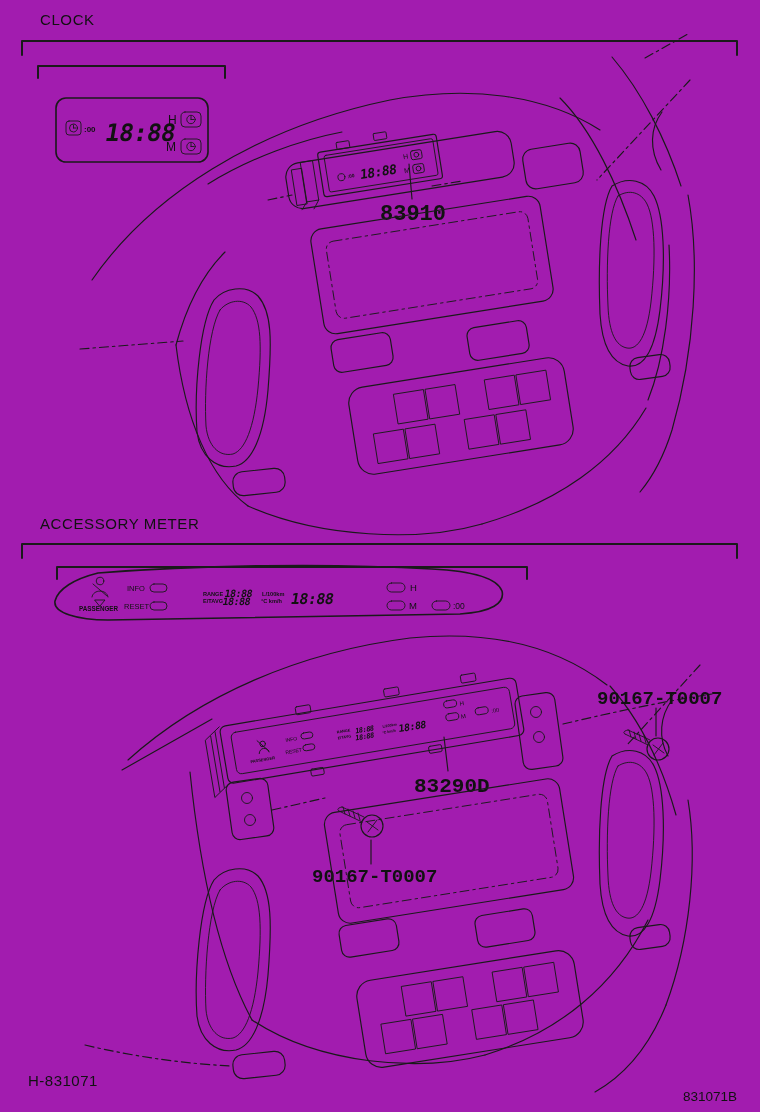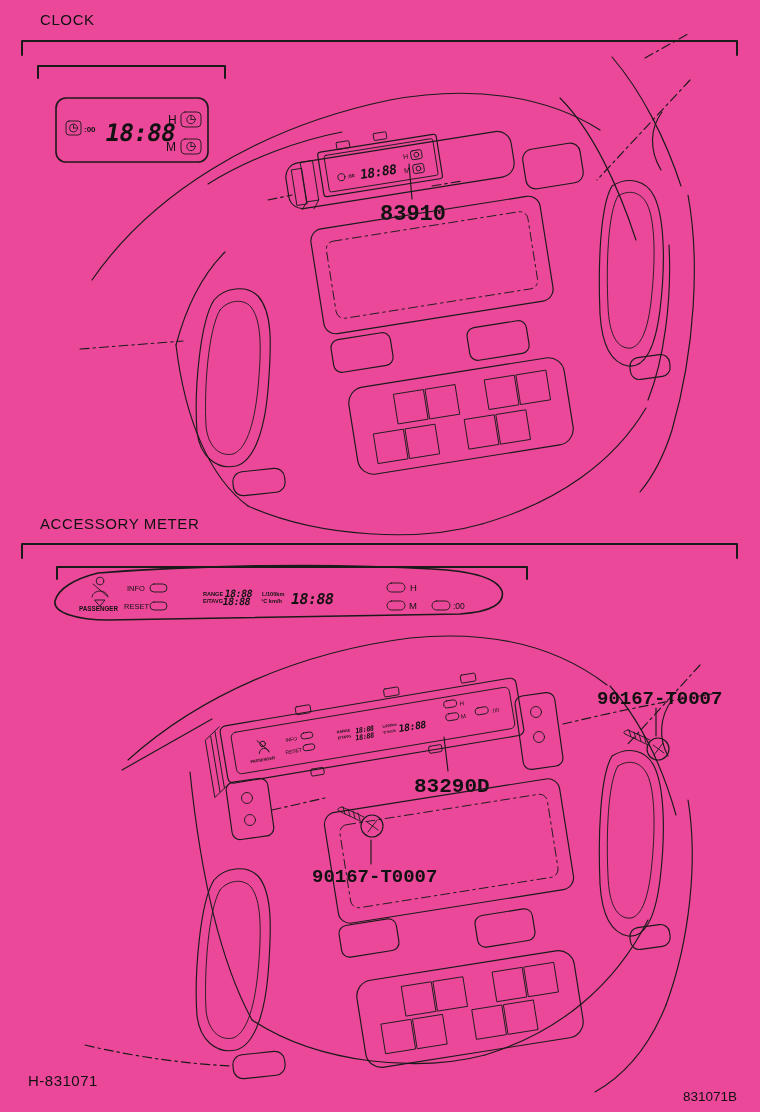--- a/index.html
+++ b/index.html
@@ -1,16 +1,16 @@
 <!DOCTYPE html>
 <html><head>
 <meta charset="utf-8">
 <style>
   html,body{margin:0;padding:0;background:#ffffff;}
-  #page{position:relative;width:760px;height:1112px;background:#ec4899;overflow:hidden;
+  #page{position:relative;width:760px;height:1112px;background:#a21caf;overflow:hidden;
         font-family:"Liberation Sans",sans-serif;}
   svg{position:absolute;left:0;top:0;}
   .ln{fill:none;stroke:#1a1a1a;stroke-width:1.15;stroke-linecap:round;stroke-linejoin:round;}
   .ln2{stroke-width:2;}
   .ln15{stroke-width:1.6;}
   .thin{stroke-width:0.9;}
   .dd{stroke-dasharray:9 4 2.5 4;}
   .txt{fill:#111;stroke:none;}
   .ttl{font-family:"Liberation Sans",sans-serif;font-size:15px;letter-spacing:0.6px;}
   .part{font-family:"Liberation Mono",monospace;font-weight:700;}

